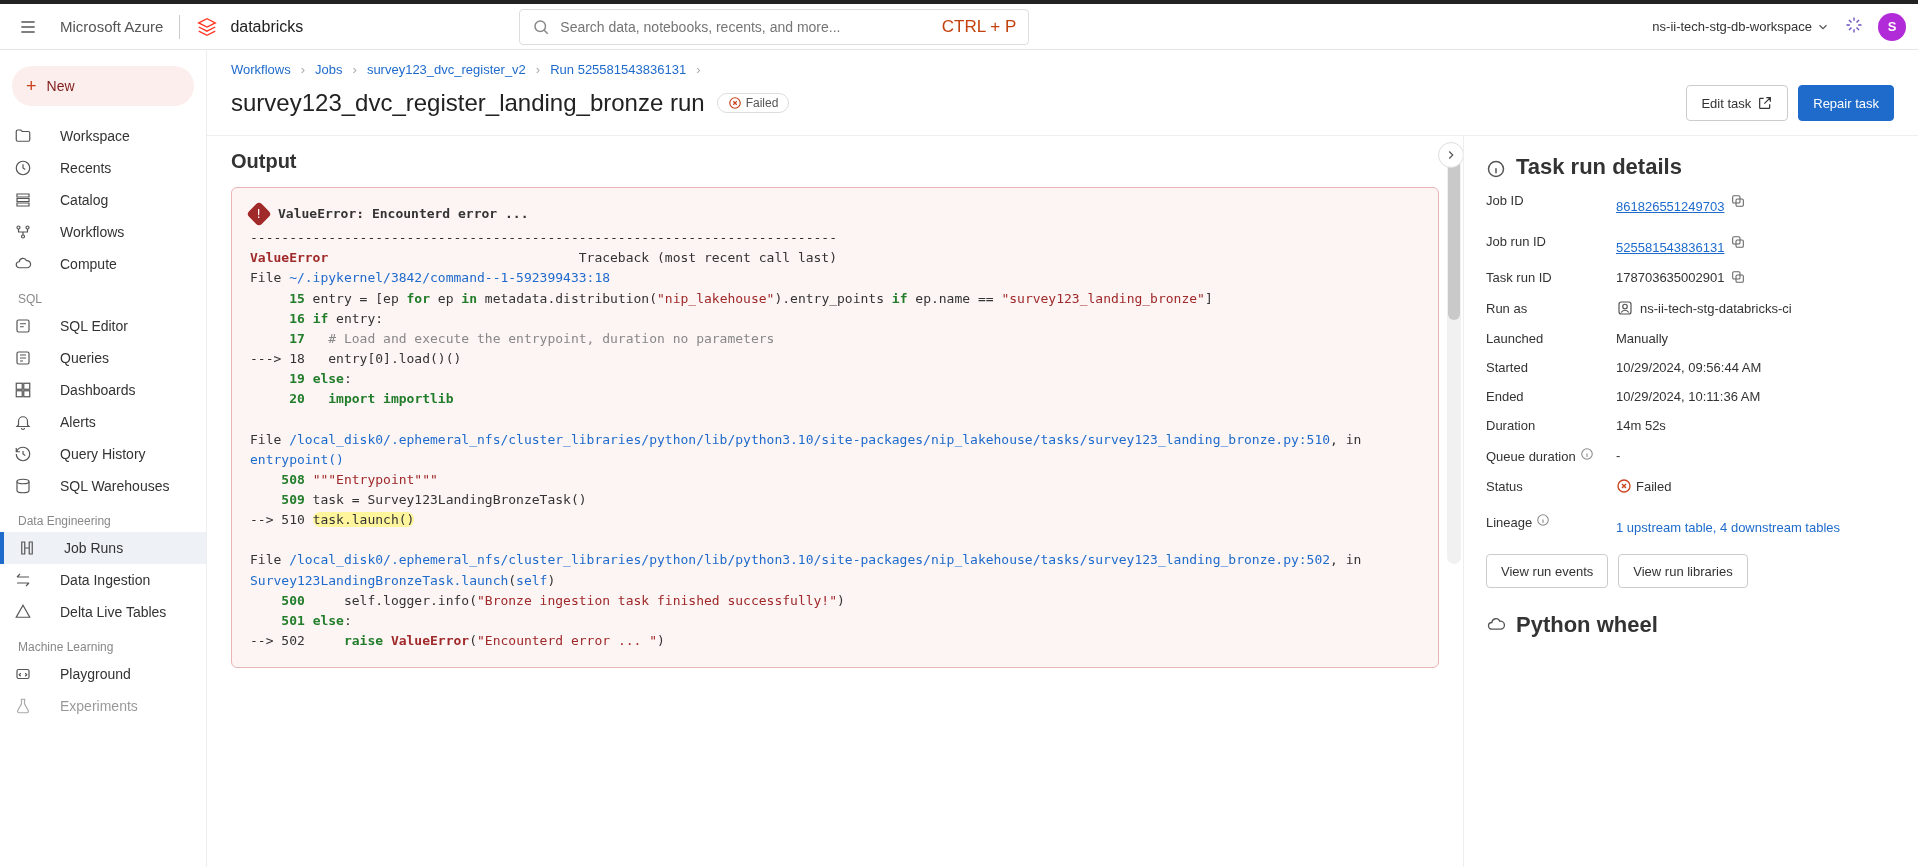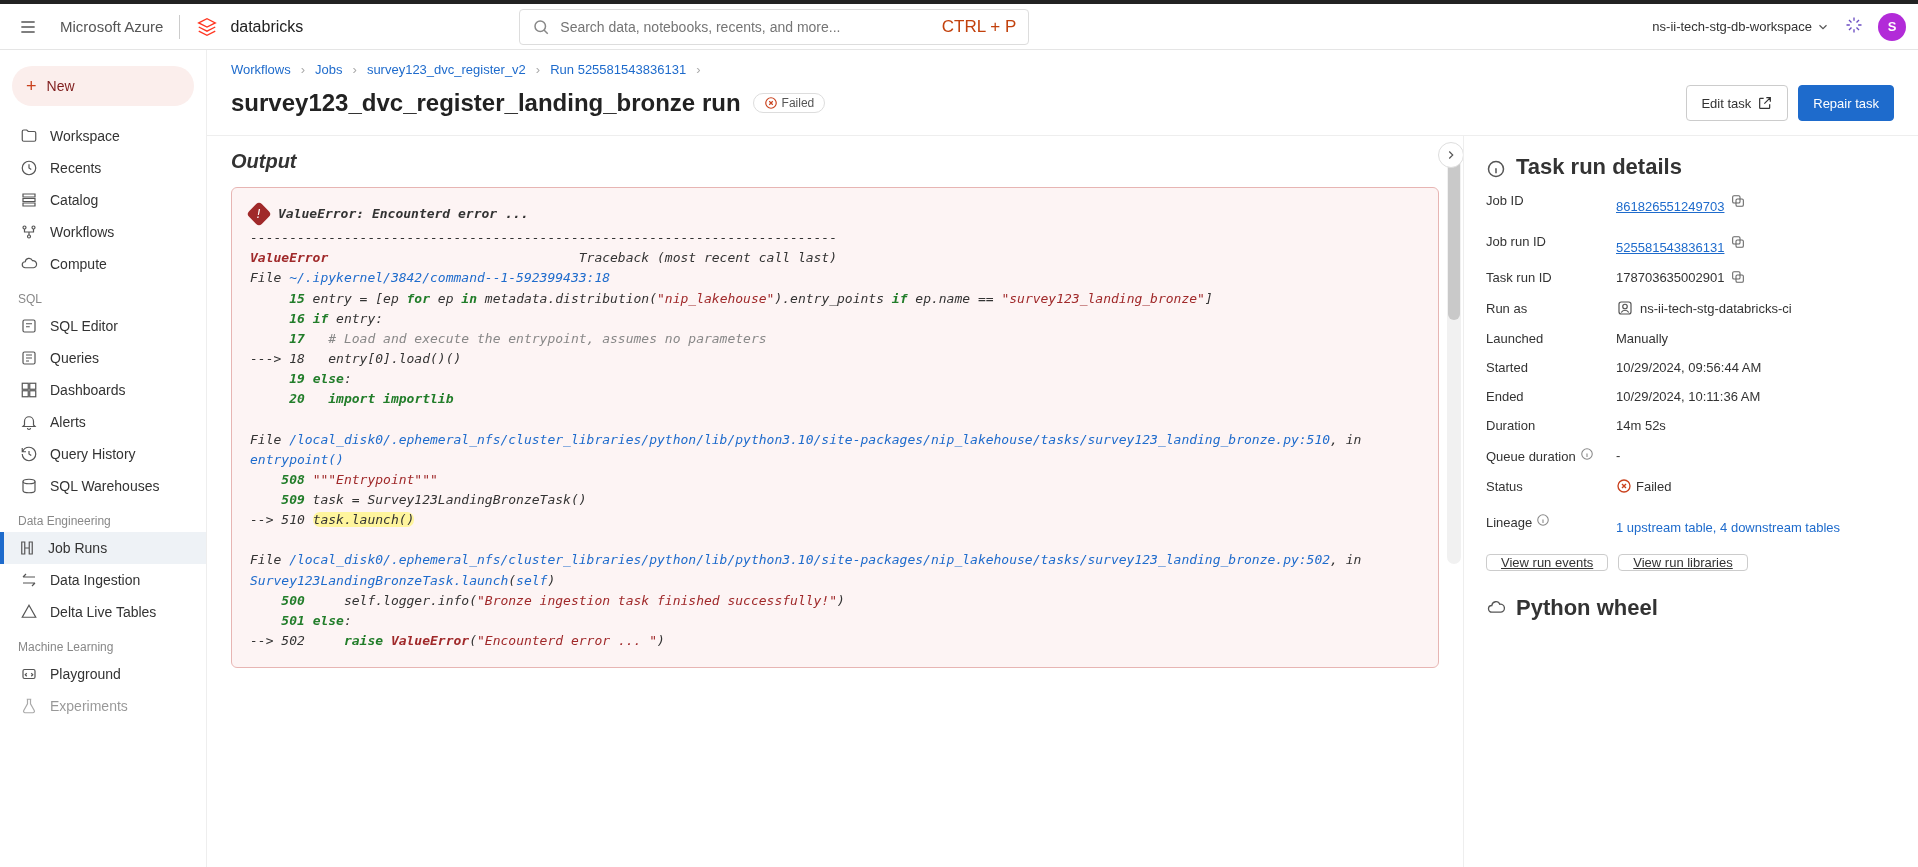--- a/index.html
+++ b/index.html
@@ -22,42 +22,42 @@
   .sparkle-icon { color:#6b4cc2; }
 
   
   .layout { display:flex; height: calc(100vh - 50px); }
   .sidebar { width: 207px; border-right:1px solid #eee; padding-top:10px; overflow-y:auto; }
   .new-btn { margin:6px 12px 14px 12px; height:40px; background:#fbeeec; border-radius:22px; display:flex; align-items:center; gap:10px; padding:0 14px; cursor:pointer; }
   .new-btn .plus { color:#c9401c; font-size:18px; font-weight:300; }
   .new-btn span { font-size:14px; color:#7f1d1d; }
 
   .side-section-label { font-size:12px; color:#888; padding: 12px 18px 4px; }
-  .side-item { height:32px; display:flex; align-items:center; gap:12px; padding:0 20px; cursor:pointer; color:#333; font-size:14px; }
+  .side-item { height:32px; display:flex; align-items:center; gap:28px; padding:0 14px; cursor:pointer; color:#333; font-size:14px; }
   .side-item.active { background:#eef2f6; border-left:4px solid #1e6bcc; padding-left:14px; font-weight:500; }
   .side-item svg { width:18px; height:18px; color:#555; flex-shrink:0; }
 
   .main { flex:1; display:flex; flex-direction:column; overflow:hidden; }
 
   
   .page-header { padding: 12px 24px 14px; }
   .breadcrumb { display:flex; align-items:center; gap:10px; font-size:13px; color:#666; margin-bottom:8px; }
   .breadcrumb a { color:#1e6bcc; }
   .breadcrumb .sep { color:#aaa; }
   .title-row { display:flex; align-items:center; gap:12px; }
-  .title-row h1 { font-size:24px; font-weight:700; color:#222; }
+  .title-row h1 { font-size:24px; font-weight:400; color:#222; }
   .status-badge { display:inline-flex; align-items:center; gap:4px; border:1px solid #ddd; border-radius:12px; padding:2px 10px; font-size:12px; color:#555; }
   .status-badge .xicon { color:#c9401c; }
   .title-actions { margin-left:auto; display:flex; gap:10px; }
   .btn { height:36px; padding:0 14px; border-radius:4px; font-size:13px; display:inline-flex; align-items:center; gap:6px; cursor:pointer; border:1px solid #ccc; background:#fff; color:#333; }
   .btn.primary { background:#1e6bcc; color:#fff; border-color:#1e6bcc; }
 
   
   .content { flex:1; display:flex; overflow:hidden; border-top:1px solid #eee; position:relative; }
-  .output-col { flex: 1; padding: 14px 24px; overflow-y:auto; position:relative;font-style:italic;}
+  .output-col { flex: 1; padding: 14px 24px; overflow-y:auto; position:relative;}
   .output-col h2 { font-size:20px; font-weight:600; margin-bottom:14px; }
   .collapse-handle { position:absolute; right:-1px; top:6px; width:26px; height:26px; border:1px solid #ddd; border-radius:50%; background:#fff; display:flex; align-items:center; justify-content:center; cursor:pointer; z-index:2;}
 
   .error-box { border:1px solid #e7b5b3; background:#fdf4f4; border-radius:6px; padding:16px 18px; font-family:"Consolas","Menlo",monospace; font-size:13px; line-height:1.55; color:#333; }
   .error-box .err-hdr { display:flex; align-items:center; gap:10px; margin-bottom:4px;}
   .err-icon { width:18px; height:18px; background:#a0292a; border-radius:4px; display:flex; align-items:center; justify-content:center; color:#fff; font-size:12px; transform:rotate(45deg);}
   .err-icon span { transform:rotate(-45deg); }
   .error-box pre { white-space:pre-wrap; font-family:inherit; }
   .error-box .hl-name { color:#a0292a; font-weight:600;}
   .error-box .hl-kw { color:#227d2a; font-weight:600;}
@@ -75,21 +75,21 @@
   .detail-row { display:flex; align-items:center; padding: 7px 0; font-size:13px; }
   .detail-row .k { width:130px; color:#333; font-weight:500;}
   .detail-row .v { flex:1; color:#333; display:flex; align-items:center; gap:6px;}
   .detail-row .v a { color:#1e6bcc; text-decoration:underline; cursor:pointer;margin-top:12px;}
   .detail-row .copy { width:16px; height:16px; color:#666; cursor:pointer; }
   .detail-row .info-icon { width:14px; height:14px; color:#888; margin-left:4px;}
   .failed-pill { color:#333; display:flex; align-items:center; gap:4px; }
   .failed-pill .x { color:#c9401c; }
 
   .detail-actions { display:flex; gap:10px; margin:12px 0 24px; }
-  .detail-actions .btn { height:17px;text-decoration:underline; }
+  .detail-actions .btn { height:34px; }
 
   .section-hdr { display:flex; align-items:center; gap:10px; margin-top:10px;}
   .section-hdr svg { width:20px;height:20px; color:#555;}
   .section-hdr h3 { font-size:22px; font-weight:600;}
 
   
   .fake-scroll { position:absolute; right:2px; top:8px; width:14px; height:420px; }
   .fake-scroll .track { position:absolute; inset:0; background:#f1f1f1; border-radius:7px;}
   .fake-scroll .thumb { position:absolute; left:1px; right:1px; top:6px; height:170px; background:#c9c9c9; border-radius:6px;}
 </style>
@@ -301,21 +301,21 @@
             <div class="err-icon">
                 <span>!</span>
               </div>
             <span style="font-weight:600">ValueError: Encounterd error ...</span>
           </div>
 <pre>---------------------------------------------------------------------------
 <span class="hl-name">ValueError</span>                                <span>Traceback (most recent call last)</span>
 File <span class="hl-path">~/.ipykernel/3842/command--1-592399433:18</span>
      <span class="hl-num">15</span> entry = [ep <span class="hl-kw">for</span> ep <span class="hl-kw">in</span> metadata.distribution(<span class="hl-str">"nip_lakehouse"</span>).entry_points <span class="hl-kw">if</span> ep.name == <span class="hl-str">"survey123_landing_bronze"</span>]
      <span class="hl-num">16</span> <span class="hl-kw">if</span> entry:
-     <span class="hl-num">17</span>   <span class="hl-cmt"># Load and execute the entrypoint, assumes no parameters</span>
+     <span class="hl-num">17</span>   <span class="hl-cmt"># Load and execute the entrypoint, duration no parameters</span>
 ---&gt; 18   entry[0].load()()
      <span class="hl-num">19</span> <span class="hl-kw">else</span>:
      <span class="hl-num">20</span>   <span class="hl-kw">import</span> <span class="hl-kw">importlib</span>
 
 File <span class="hl-path">/local_disk0/.ephemeral_nfs/cluster_libraries/python/lib/python3.10/site-packages/nip_lakehouse/tasks/survey123_landing_bronze.py:510</span>, in <span class="hl-func">entrypoint()</span>
     <span class="hl-num">508</span> <span class="hl-str">"""Entrypoint"""</span>
     <span class="hl-num">509</span> task = Survey123LandingBronzeTask()
 --&gt; 510 <span class="hl-mark">task.launch()</span>
 
 File <span class="hl-path">/local_disk0/.ephemeral_nfs/cluster_libraries/python/lib/python3.10/site-packages/nip_lakehouse/tasks/survey123_landing_bronze.py:502</span>, in <span class="hl-func">Survey123LandingBronzeTask.launch</span>(<span class="hl-func">self</span>)

